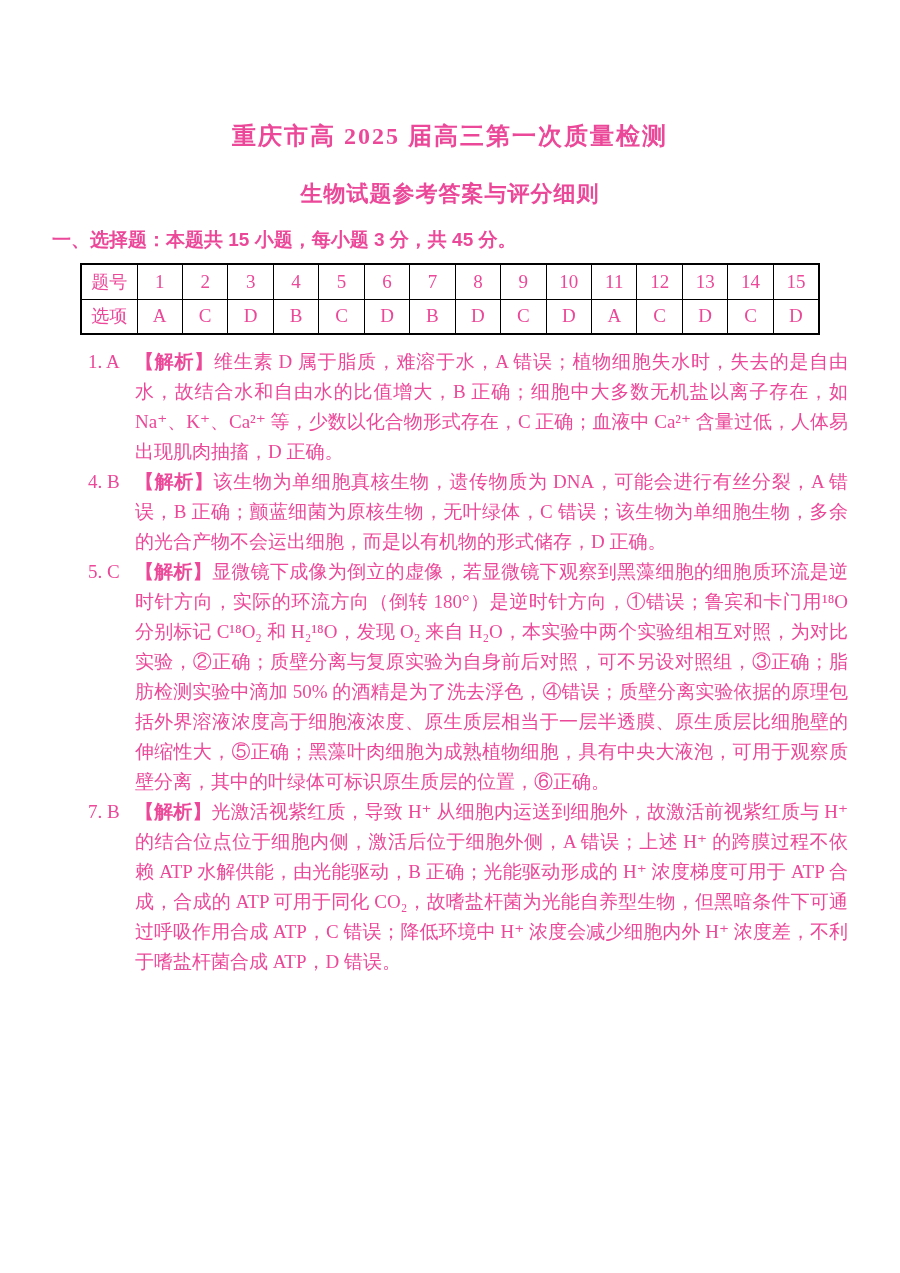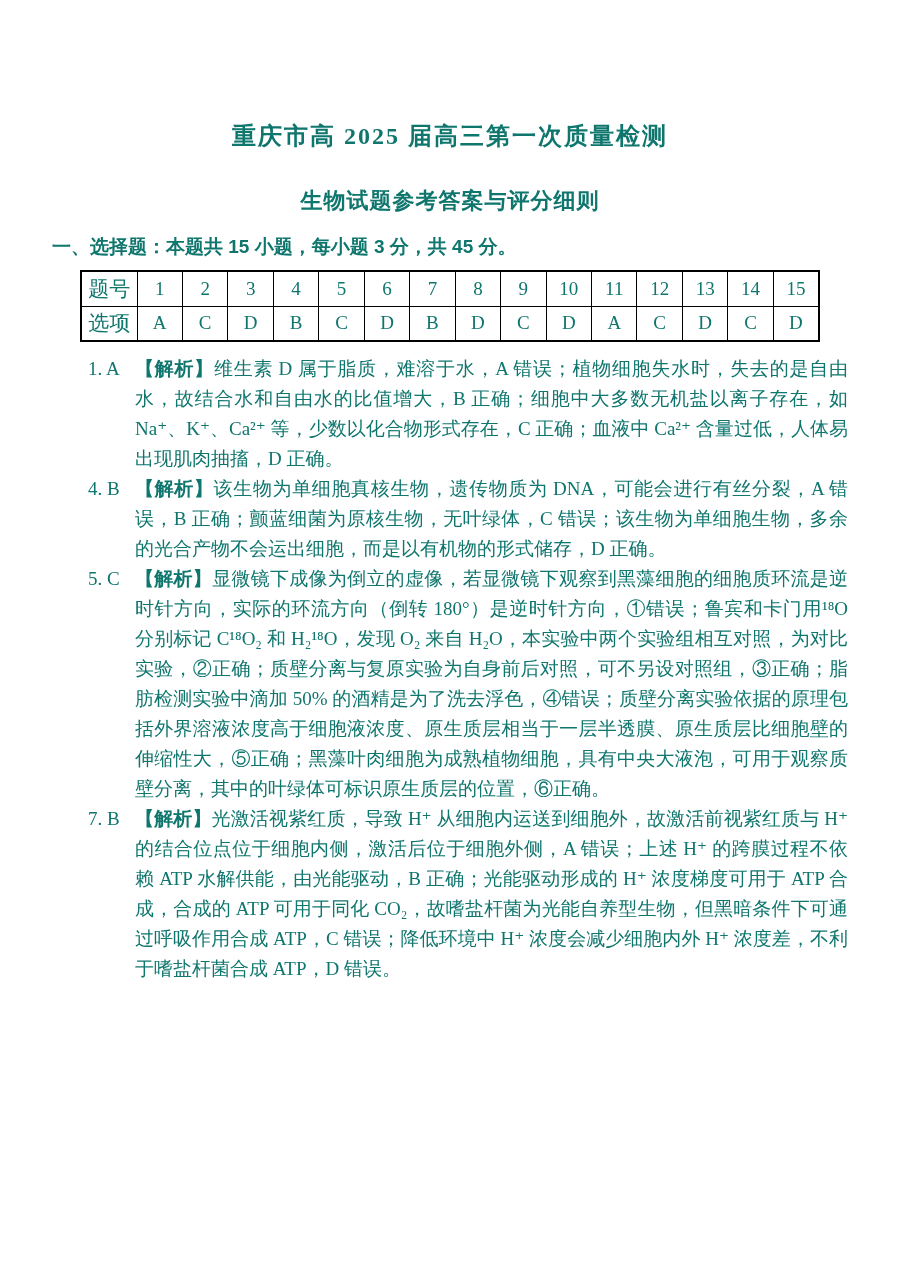--- a/index.html
+++ b/index.html
@@ -3,34 +3,34 @@
 <meta charset="utf-8">
 <style>
   * { margin: 0; padding: 0; box-sizing: border-box; }
   html, body { background: #ffffff; }
   .page {
     position: relative;
     width: 900px;
     height: 1273px;
     margin: 0 auto;
     background: #ffffff;
-    color: #0f766e;
+    color: #ec4899;
     font-family: "Liberation Serif", "DejaVu Serif", serif;
     overflow: hidden;
   }
   .title {
     padding-top: 120px;
     text-align: center;
     font-size: 24px;
     font-weight: 600;
     letter-spacing: 2px;
     font-family: "Liberation Serif", "DejaVu Serif", serif;
   }
   .subtitle {
-    margin-top: 34px;
+    margin-top: 27px;
     text-align: center;
     font-size: 22px;
     font-weight: 700;
     letter-spacing: 1px;
     font-family: "Liberation Sans", "DejaVu Sans", sans-serif;
   }
   .section-heading {
     margin: 18px 52px 10px 52px;
     font-size: 19px;
     font-weight: 700;
@@ -44,21 +44,21 @@
     table-layout: fixed;
     text-align: center;
     font-size: 19px;
   }
   table.answer-table td {
     border: 1px solid #000;
     height: 35px;
     padding: 0;
     vertical-align: middle;
   }
-  table.answer-table td.rowhead { font-size: 21px; }
+  table.answer-table td.rowhead { font-size: 18px; }
   .explanations {
     margin: 12px 52px 0 52px;
     font-size: 19px;
     line-height: 30px;
     text-align: justify;
   }
   .qa { position: relative; padding-left: 47px; margin-left: 36px; }
   .qa-label { position: absolute; left: 0; top: 0; white-space: pre; }
   .qa-tag { font-weight: 700; font-family: "Liberation Sans", "DejaVu Sans", sans-serif; }
   .footer {

